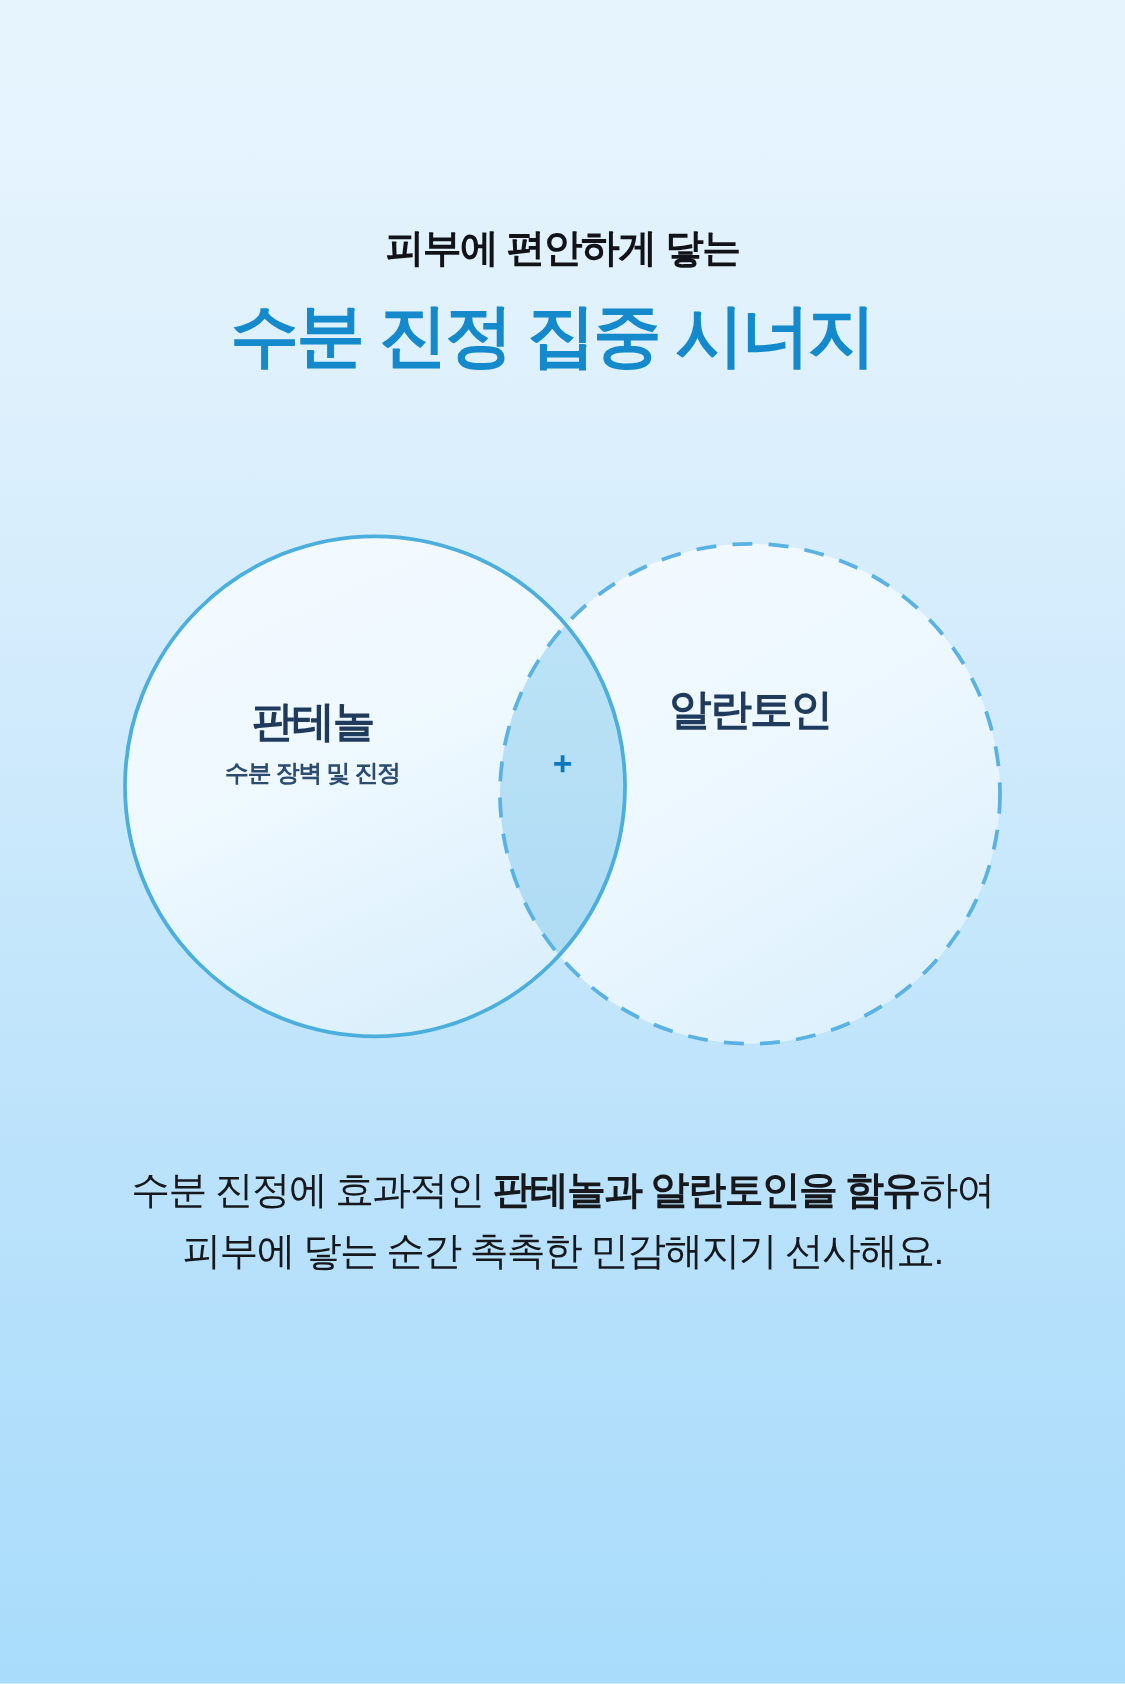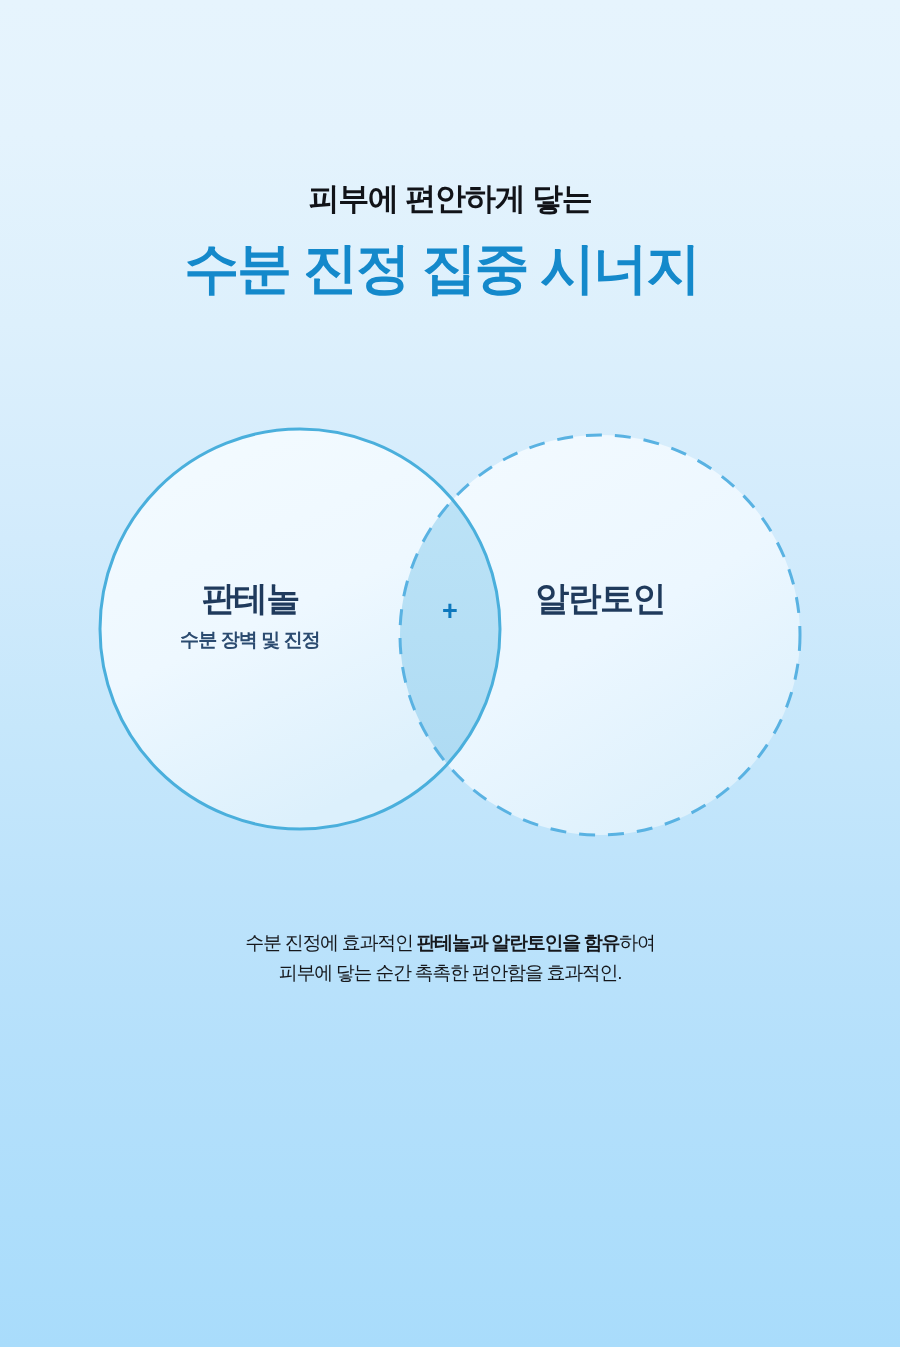--- a/index.html
+++ b/index.html
@@ -64,22 +64,22 @@
     display: block;
     width: 800px;
     height: 425px;
     overflow: visible;
   }
   .venn-label {
     position: absolute;
     text-align: center;
     width: 280px;
   }
-  .venn-label.left  { left: 110px; top: 578px; }
-  .venn-label.right { left: 460px; top: 578px; }
+  .venn-label.left  { left: 110px; top: 558px; }
+  .venn-label.right { left: 460px; top: 548px; }
   .venn-title {
     font-size: 34px;
     font-weight: bold;
     letter-spacing: -1.6px;
     color: #1f3a5c;
     line-height: 1.2;
     margin: 0;
   }
   .venn-sub {
     margin: 10px 0 0 0;
@@ -104,21 +104,21 @@
   
   .copy {
     position: absolute;
     left: 0;
     top: 928px;
     width: 900px;
     text-align: center;
   }
   .copy p {
     margin: 0;
-    font-size: 19px;
+    font-size: 31px;
     letter-spacing: -1.3px;
     line-height: 1.58;
     color: #16181c;
     font-weight: 400;
   }
   .copy .para-gap { height: 48px; }
   .copy b { font-weight: bold; }
 </style>
 </head>
 <body>
@@ -174,18 +174,18 @@
 
   <div class="venn-plus">+</div>
 
   <div class="venn-label right">
     <p class="venn-title">알란토인</p>
   </div>
 
   <div class="copy">
     <p>
       <span>수분 진정에 효과적인 </span><b>판테놀과 알란토인을 함유</b><span>하여</span><br>
-      <span>피부에 닿는 순간 촉촉한 편안함을 효과적인.</span>
+      <span>피부에 닿는 순간 촉촉한 민감해지기 선사해요.</span>
     </p>
     <div class="para-gap"></div>
   </div>
 
 </div>
 
 </body></html>

